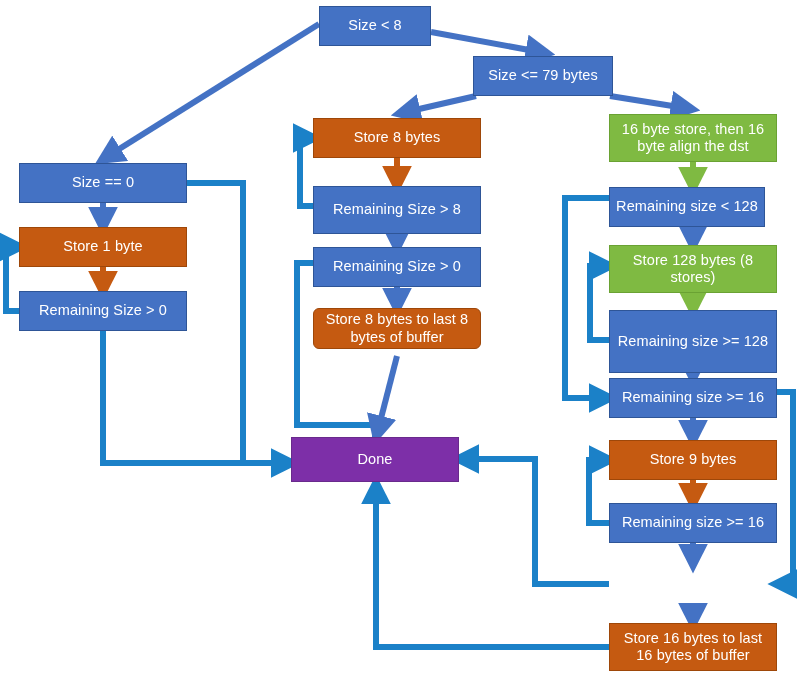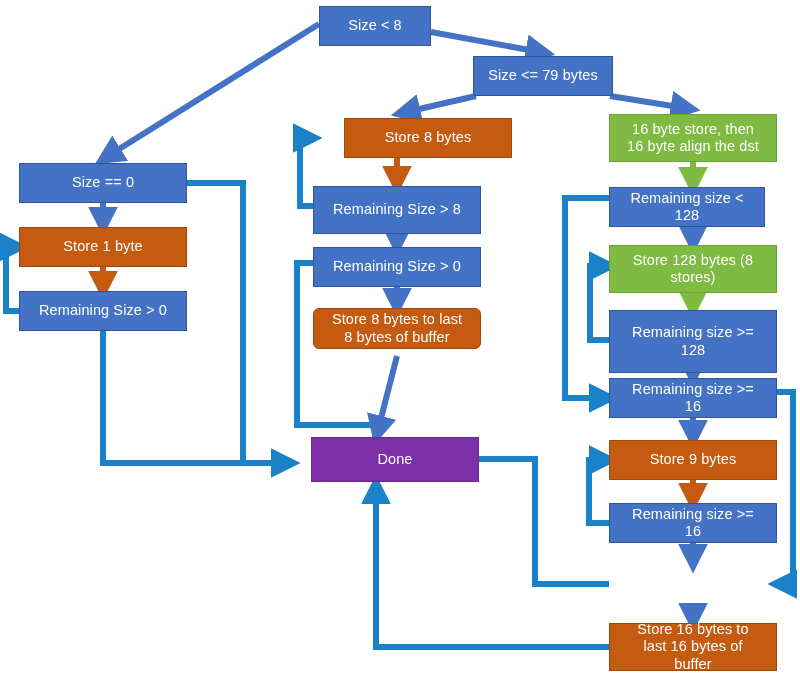--- a/index.html
+++ b/index.html
@@ -1,18 +1,18 @@
 <!DOCTYPE html>
 <html><head>
 <meta charset="utf-8">
 <style>
   html,body{margin:0;padding:0;background:#ffffff;}
   body{font-family:"Liberation Sans", sans-serif;}
   #canvas{position:relative;width:800px;height:680px;background:#ffffff;overflow:hidden;}
-  .node{position:absolute;box-sizing:border-box;display:flex;align-items:center;justify-content:center;text-align:center;color:#ffffff;font-size:14.5px;line-height:1.18;padding:2px 14px;letter-spacing:.1px;}
+  .node{position:absolute;box-sizing:border-box;display:flex;align-items:center;justify-content:center;text-align:center;color:#ffffff;font-size:14.5px;line-height:1.18;padding:2px 4px;letter-spacing:.1px;}
   .node.blue{background:#4472C4;border:1px solid #2E5597;}
   .node.orange{background:#C55A11;border:1px solid #9E4709;}
   .node.green{background:#7FBA42;border:1px solid #6AA233;}
   .node.purple{background:#7D2FA8;border:1px solid #692A8C;}
   svg#wires{position:absolute;left:0;top:0;width:800px;height:680px;pointer-events:none;}
   .w{fill:none;stroke:#1B81C8;stroke-width:6;}
   .wd{fill:none;stroke:#4472C4;stroke-width:6;}
   .wo{fill:none;stroke:#C55A11;stroke-width:6;}
   .wg{fill:none;stroke:#7FBA42;stroke-width:6;}
 </style>
@@ -93,21 +93,21 @@
     </div>
   <div class="node blue" style="left:19px;top:163px;width:168px;height:40px;">
       <span>Size == 0</span>
     </div>
   <div class="node orange" style="left:19px;top:227px;width:168px;height:40px;">
       <span>Store 1 byte</span>
     </div>
   <div class="node blue" style="left:19px;top:291px;width:168px;height:40px;">
       <span>Remaining Size &gt; 0</span>
     </div>
-  <div class="node orange" style="left:313px;top:118px;width:168px;height:40px;margin-left:31px;">
+  <div class="node orange" style="left:313px;top:118px;width:168px;height:40px;">
       <span>Store 8 bytes</span>
     </div>
   <div class="node blue" style="left:313px;top:186px;width:168px;height:48px;">
       <span>Remaining Size &gt; 8</span>
     </div>
   <div class="node blue" style="left:313px;top:247px;width:168px;height:40px;">
       <span>Remaining Size &gt; 0</span>
     </div>
   <div class="node orange" style="left:313px;top:308px;width:168px;height:41px;border-radius:6px;">
       <span>Store 8 bytes to last 8 bytes of buffer</span>
@@ -129,17 +129,17 @@
     </div>
   <div class="node orange" style="left:609px;top:440px;width:168px;height:40px;">
       <span>Store 9 bytes</span>
     </div>
   <div class="node blue" style="left:609px;top:503px;width:168px;height:40px;">
       <span>Remaining size &gt;= 16</span>
     </div>
   <div class="node orange" style="left:609px;top:623px;width:168px;height:48px;">
       <span>Store 16 bytes to last 16 bytes of buffer</span>
     </div>
-  <div class="node purple" style="left:291px;top:437px;width:168px;height:45px;margin-left:20px;">
+  <div class="node purple" style="left:291px;top:437px;width:168px;height:45px;">
       <span>Done</span>
     </div>
 
 </div>
 
 </body></html>

